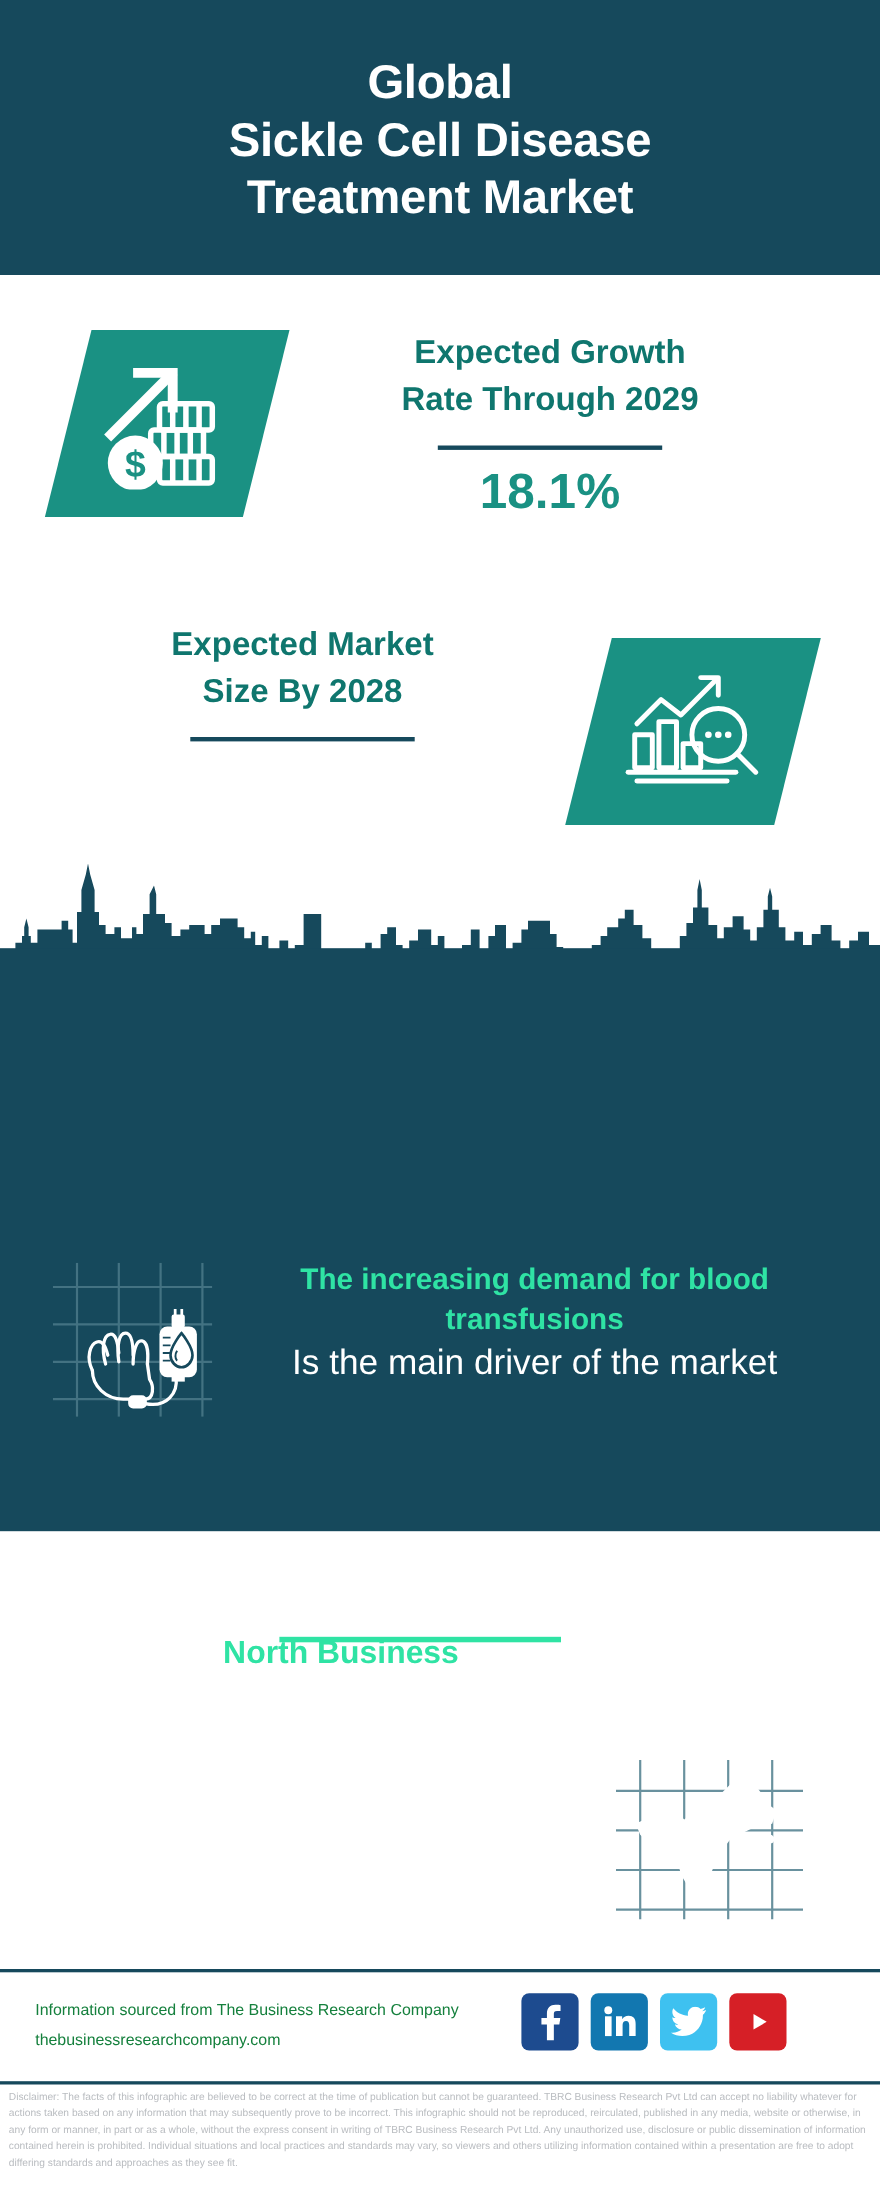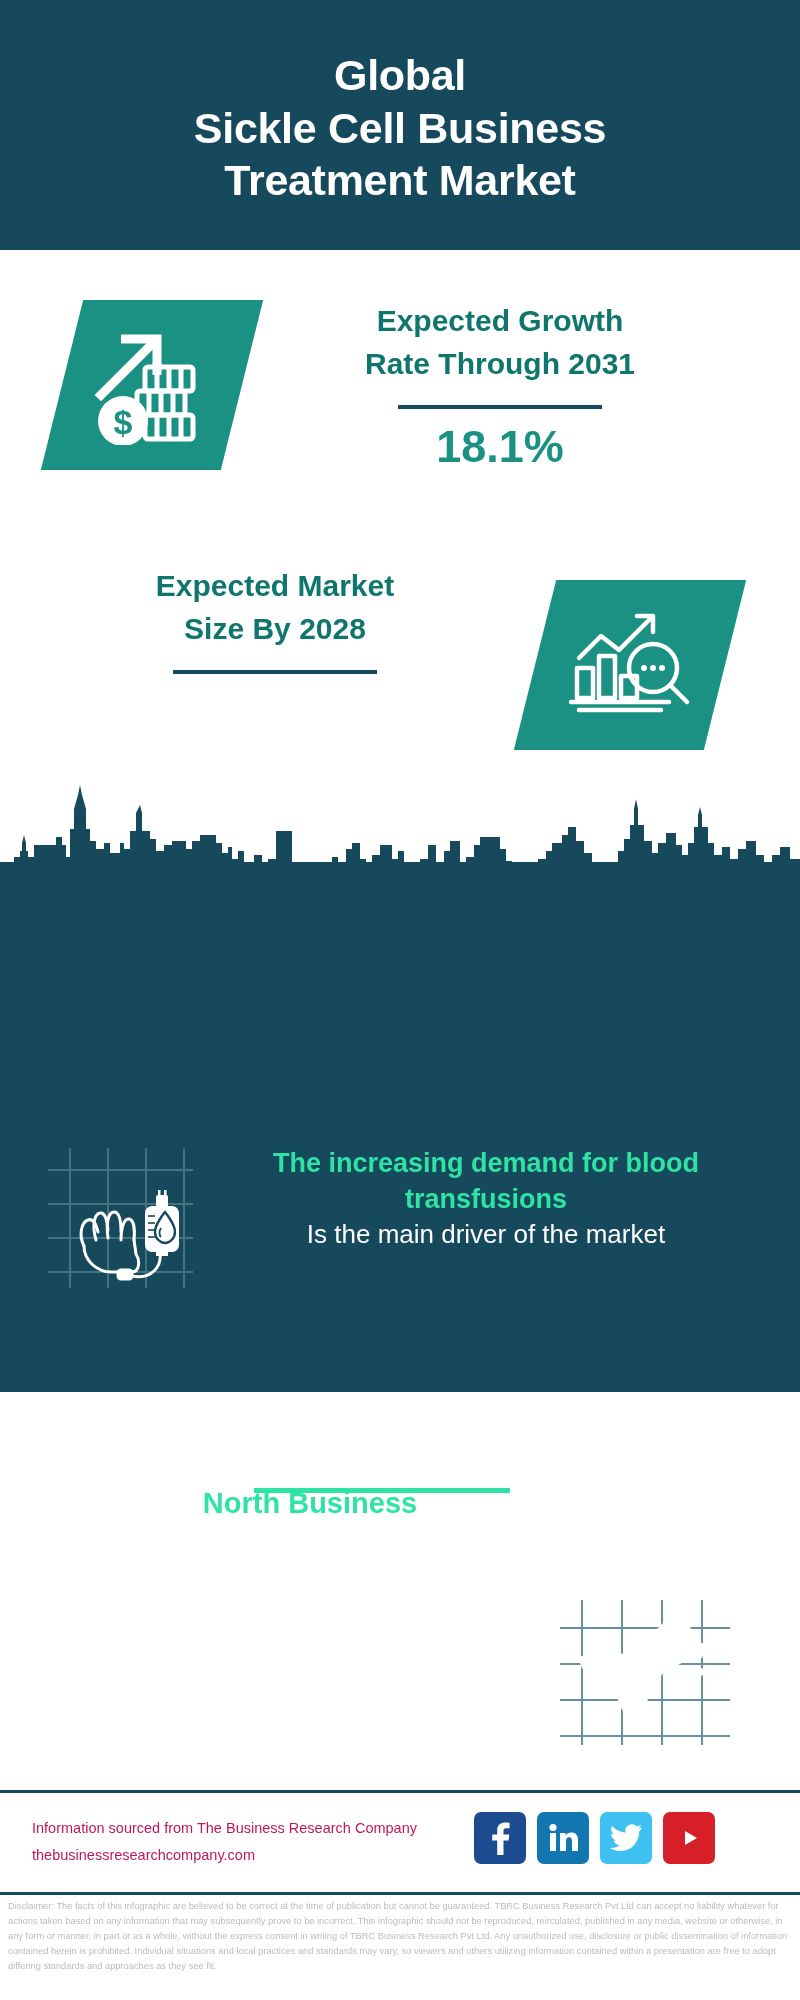--- a/index.html
+++ b/index.html
@@ -115,21 +115,21 @@
   }
   .accent-head {
     color: #2fe3a4;
     font-weight: bold;
     font-size: 27px;
     line-height: 1.34;
   }
   .plain-sub {
     color: #ffffff;
     font-weight: normal;
-    font-size: 26px;
+    font-size: 32px;
     line-height: 1.34;
   }
 
   .mid-rule {
     position: absolute;
     left: 254px; top: 1488px;
     width: 256px; height: 5px;
     background: #2fe3a4;
   }
 
@@ -147,21 +147,21 @@
     position: absolute;
     left: 0; top: 1790px;
     width: 800px; height: 105px;
     background: #ffffff;
     border-top: 3px solid #16495c;
     border-bottom: 3px solid #16495c;
   }
   .source-text {
     position: absolute;
     left: 32px; top: 1815px;
-    color: #be185d;
+    color: #15803d;
     font-size: 14.5px;
     line-height: 1.85;
   }
   .socials {
     position: absolute;
     left: 474px; top: 1812px;
     display: flex;
     gap: 11px;
   }
   .soc {
@@ -186,21 +186,21 @@
     text-align: left;
   }
 </style>
 </head>
 <body>
 
 <div class="page">
 
   <div class="header">
     <div class="title-line">Global</div>
-    <div class="title-line">Sickle Cell Business</div>
+    <div class="title-line">Sickle Cell Disease</div>
     <div class="title-line">Treatment Market</div>
   </div>
 
   <div class="white-zone"></div>
 
   <div class="para growth-icon">
     <div class="para-inner">
       <svg width="130" height="120" viewBox="0 0 130 120">
         <g fill="none" stroke="#ffffff" stroke-width="9" stroke-linecap="square">
           <line x1="14" y1="70" x2="68" y2="16"></line>
@@ -221,21 +221,21 @@
           <line x1="94" y1="90" x2="94" y2="114"></line>
         </g>
         <circle cx="36" cy="96" r="25" fill="#ffffff"></circle>
         <text x="36" y="109" font-family="Liberation Sans, sans-serif" font-size="34" font-weight="bold" fill="#1a9183" text-anchor="middle">$</text>
       </svg>
     </div>
   </div>
 
   <div class="growth-text">
     <div class="stat-label">Expected Growth</div>
-    <div class="stat-label">Rate Through 2031</div>
+    <div class="stat-label">Rate Through 2029</div>
     <div class="stat-rule"></div>
     <div class="stat-value">18.1%</div>
   </div>
 
   <div class="size-text">
     <div class="stat-label">Expected Market</div>
     <div class="stat-label">Size By 2028</div>
     <div class="stat-rule"></div>
   </div>
 

